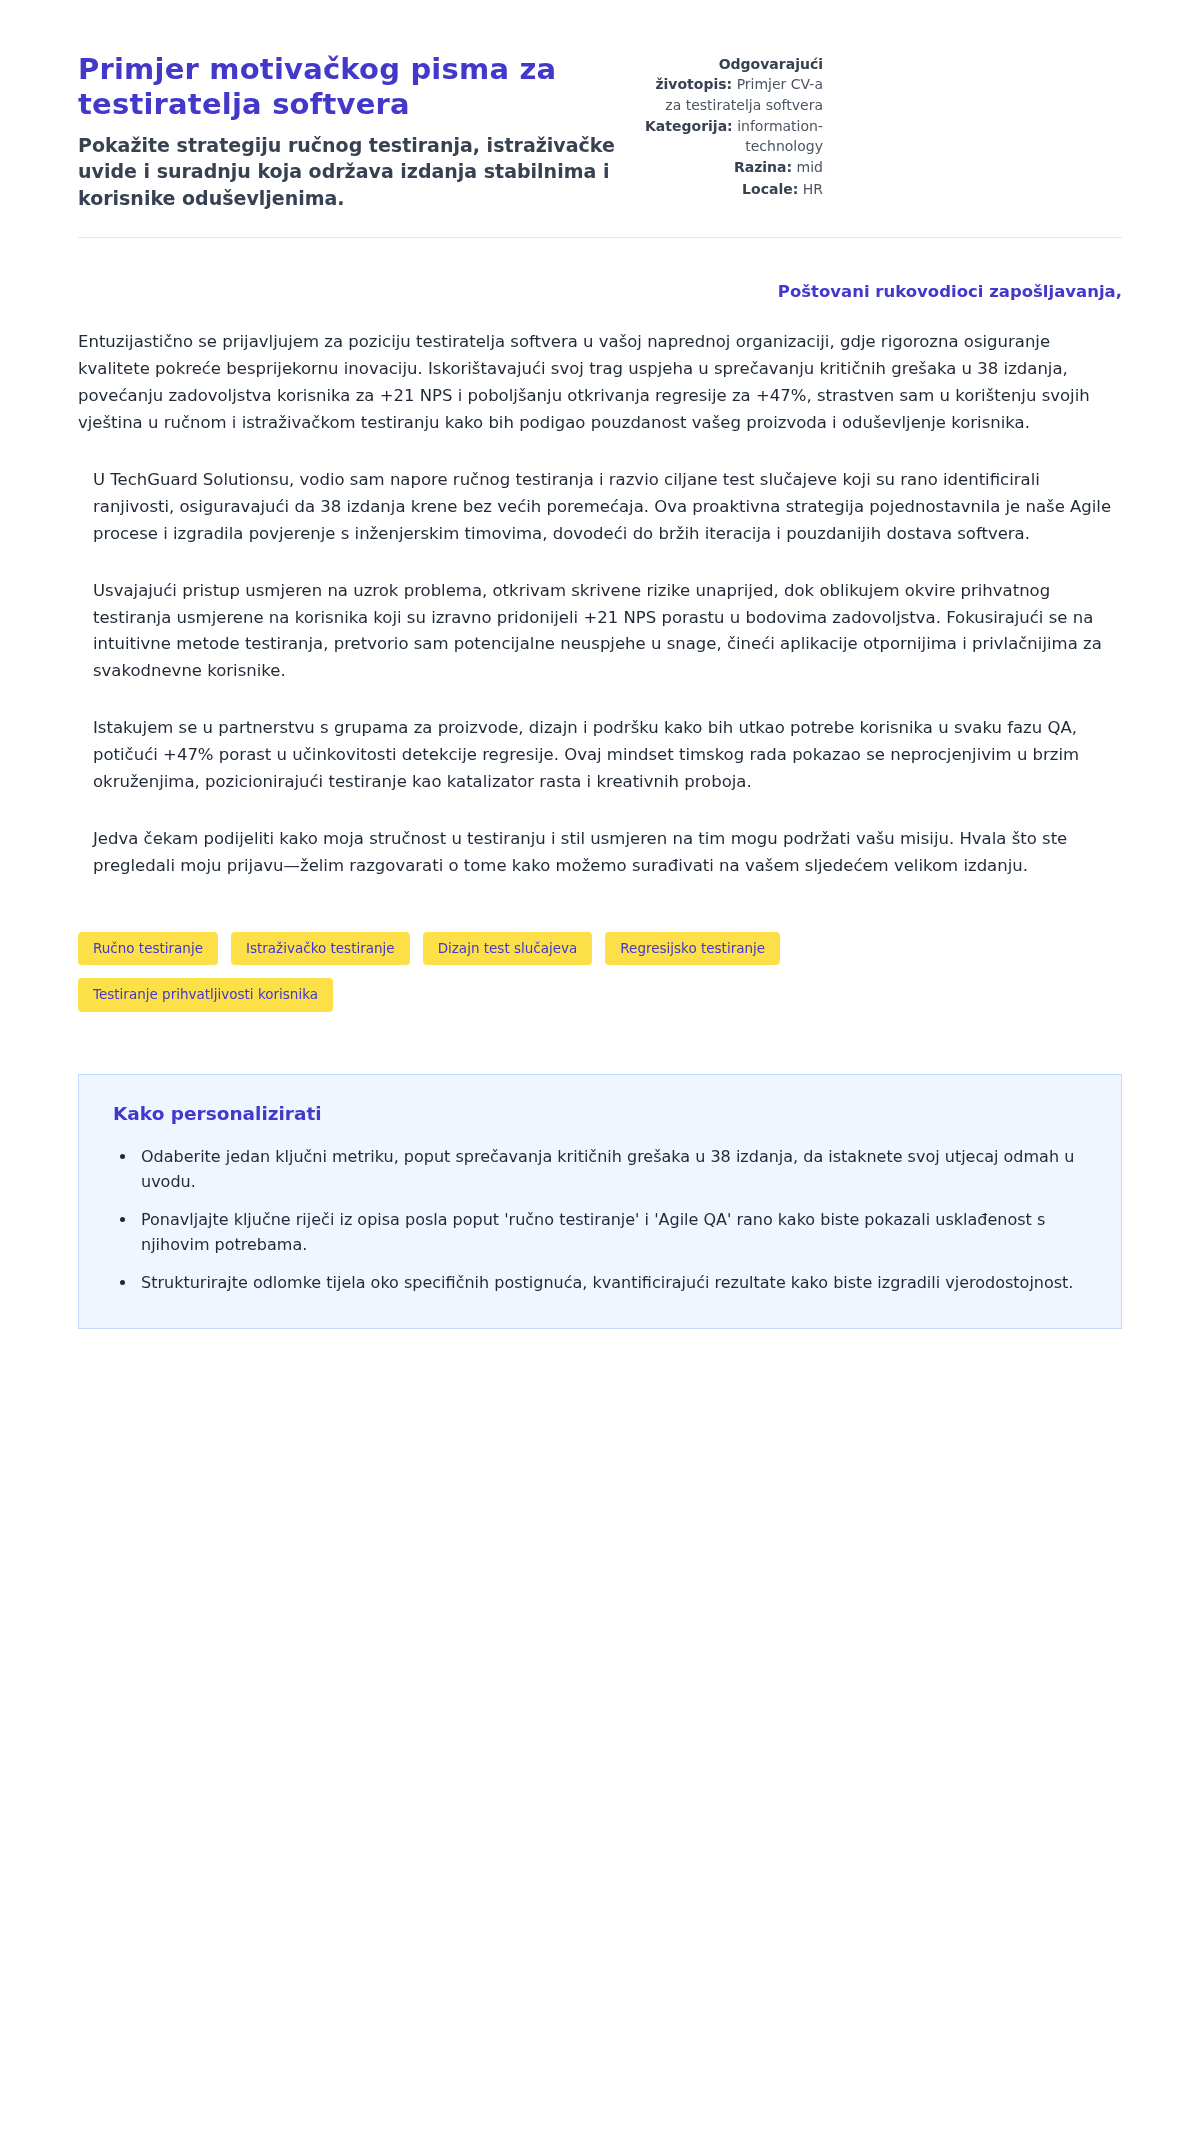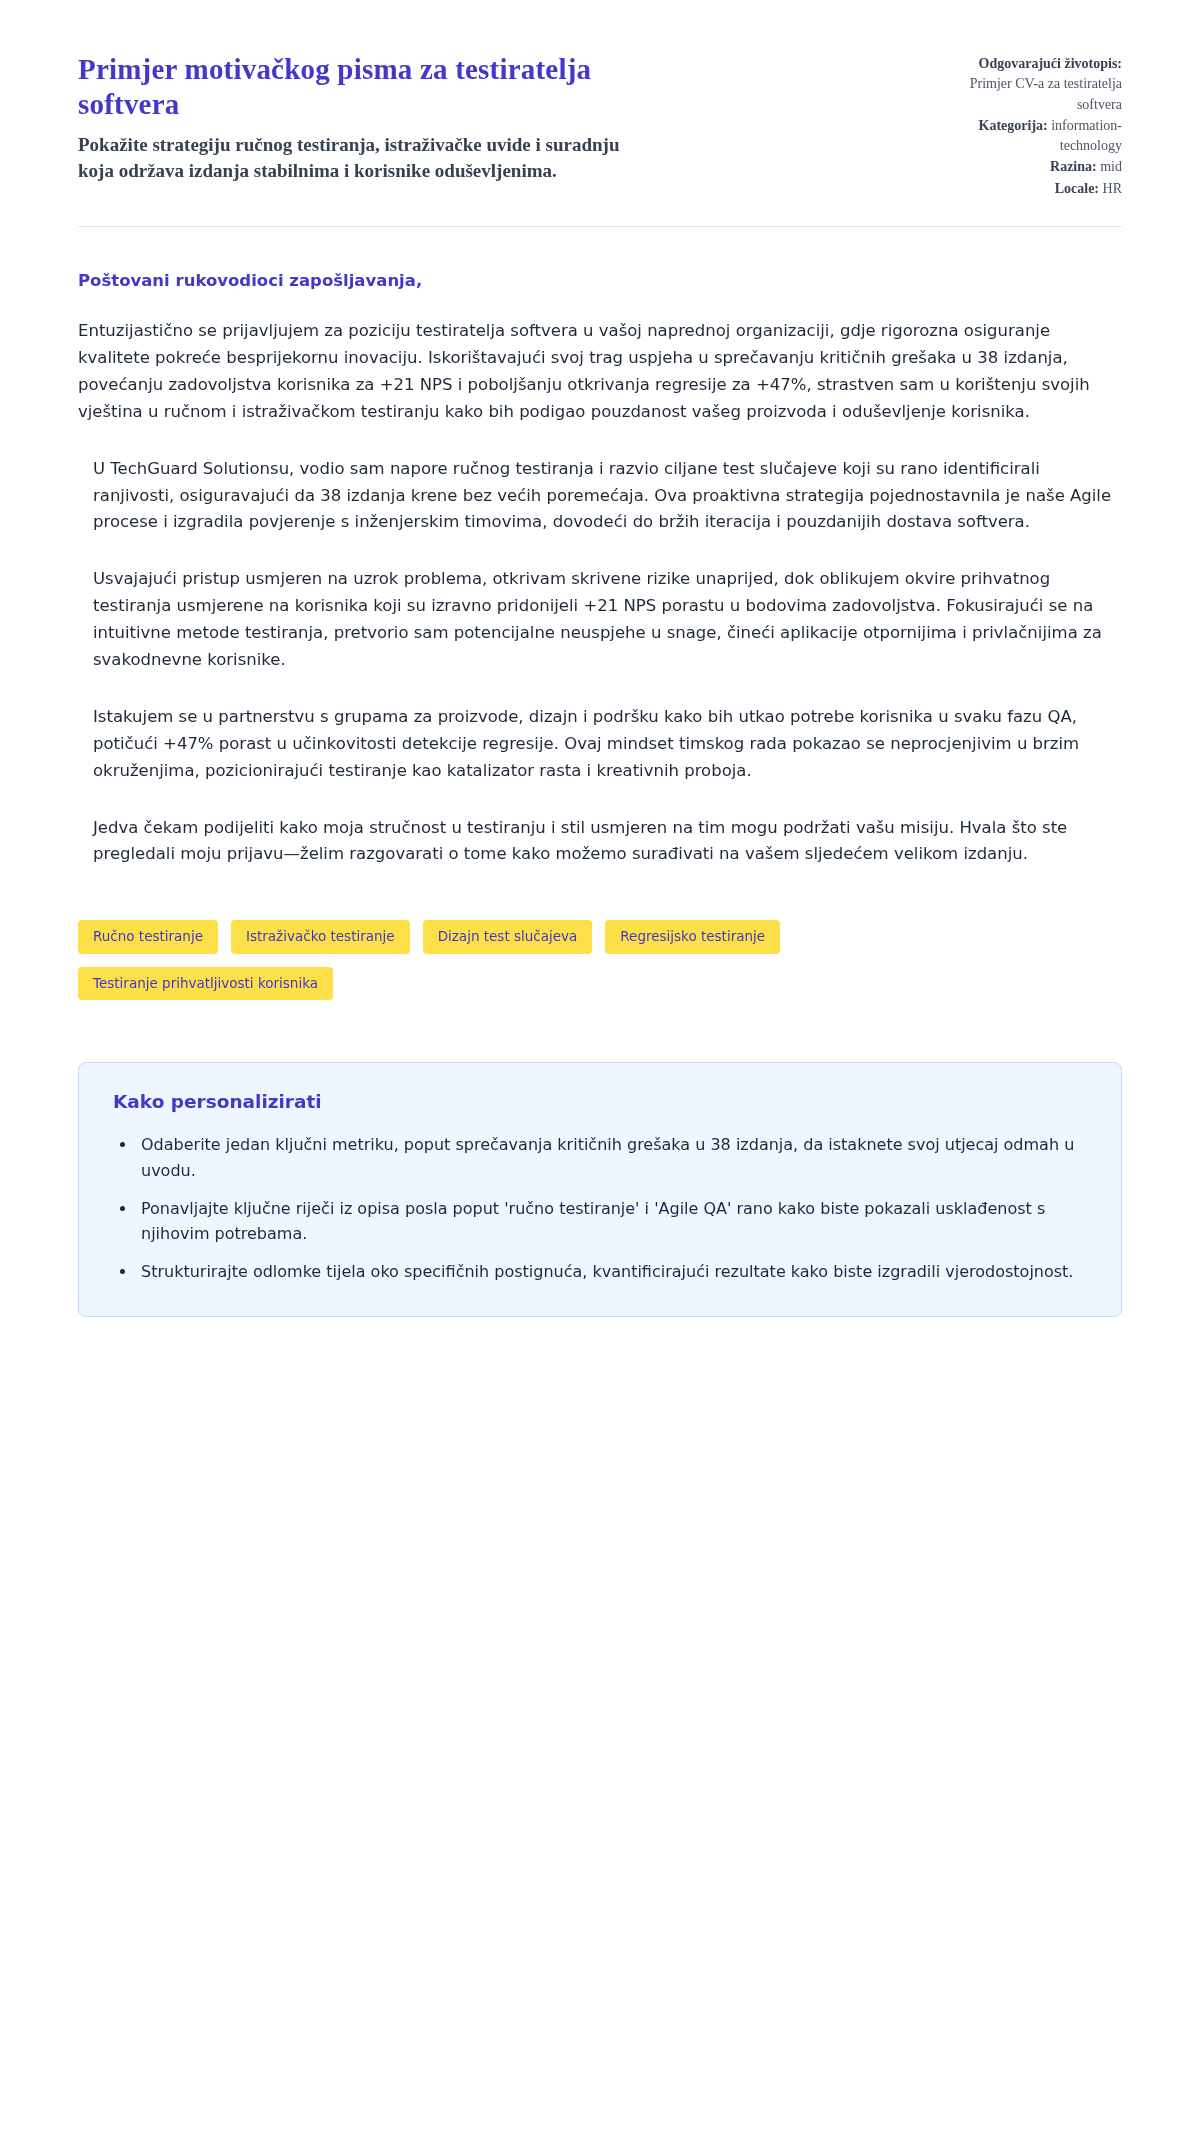--- a/index.html
+++ b/index.html
@@ -14,23 +14,22 @@
   }
   .container {
     width:1044px;
     margin:0 auto;
     padding-top:52px;
   }
 
   
   .header {
     display:flex;
-    justify-content:space-between;
+    justify-content:flex-start;
     align-items:flex-start;
-    font-family:Liberation Serif, serif;
   }
   .header-left { max-width:560px; }
   .page-title {
     color:#4338ca;
     font-size:29px;
     font-weight:700;
     line-height:1.2;
     letter-spacing:0.2px;
   }
   .page-subtitle {
@@ -56,20 +55,21 @@
     border-top:1px solid #e5e7eb;
     margin-top:26px;
   }
 
   
   .greeting {
     margin-top:44px;
     color:#4338ca;
     font-weight:700;
     font-size:16.5px;
+    text-align:right;
   }
   .para {
     margin-top:28px;
     font-size:16.5px;
     line-height:1.63;
     color:#1f2937;
   }
   .para + .para { margin-top:30px;margin-left:15px; }
 
   .signature-name {
@@ -102,21 +102,21 @@
     line-height:1;
     white-space:nowrap;
   }
 
   
   .tips-box {
     margin-top:62px;
     margin-bottom:60px;
     background:#eff6ff;
     border:1px solid #bfdbfe;
-    border-radius:8px;
+    border-radius:0;
     padding:28px 34px 32px 34px;
   }
   .tips-title {
     color:#4338ca;
     font-size:18.5px;
     font-weight:700;
   }
   .tips-list {
     margin-top:20px;
     padding-left:24px;

